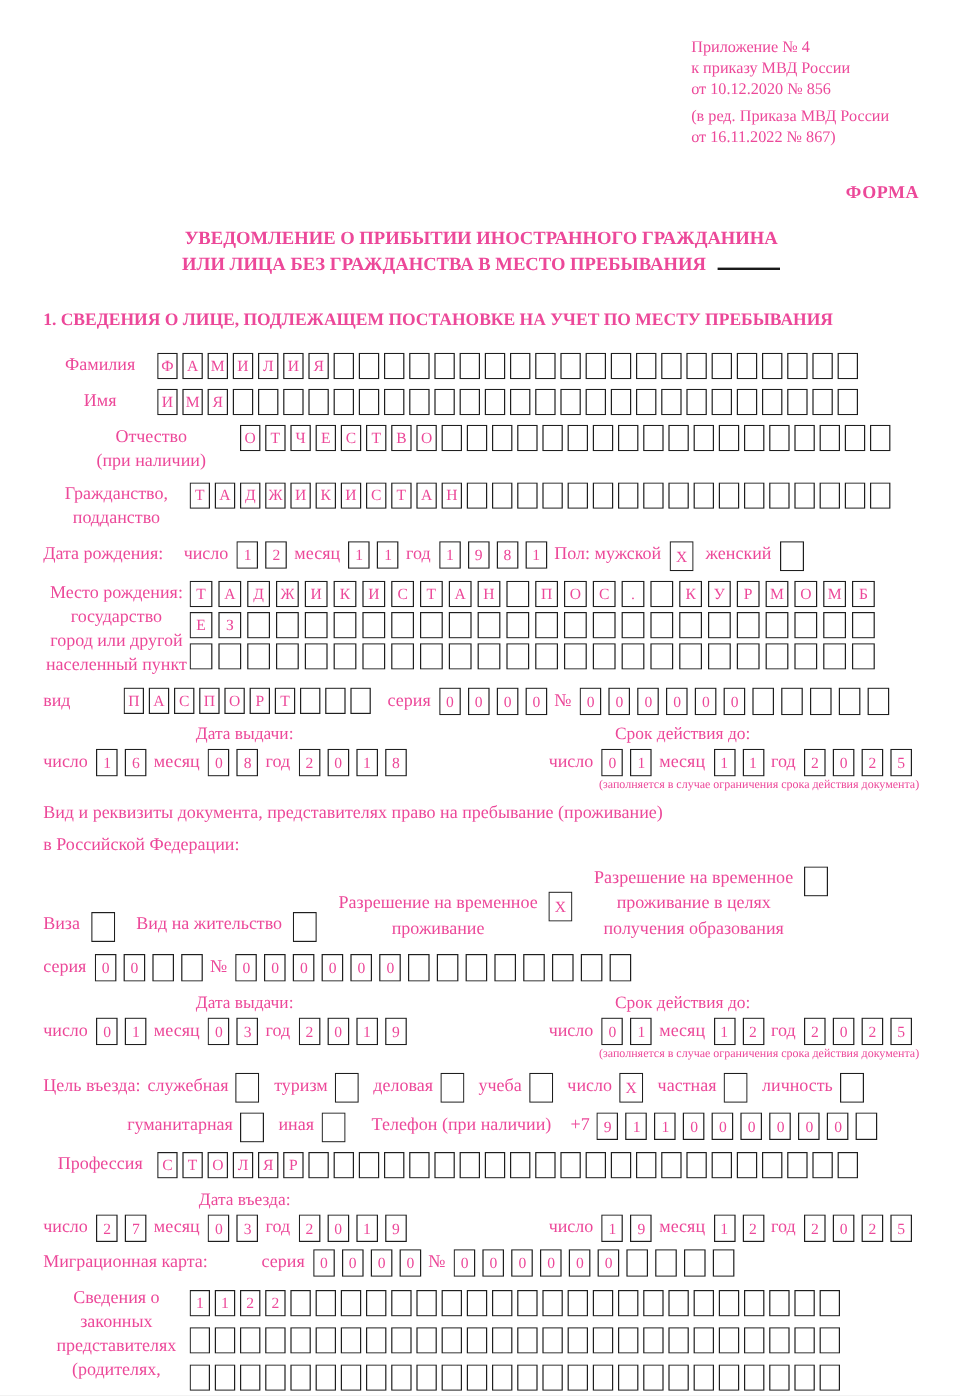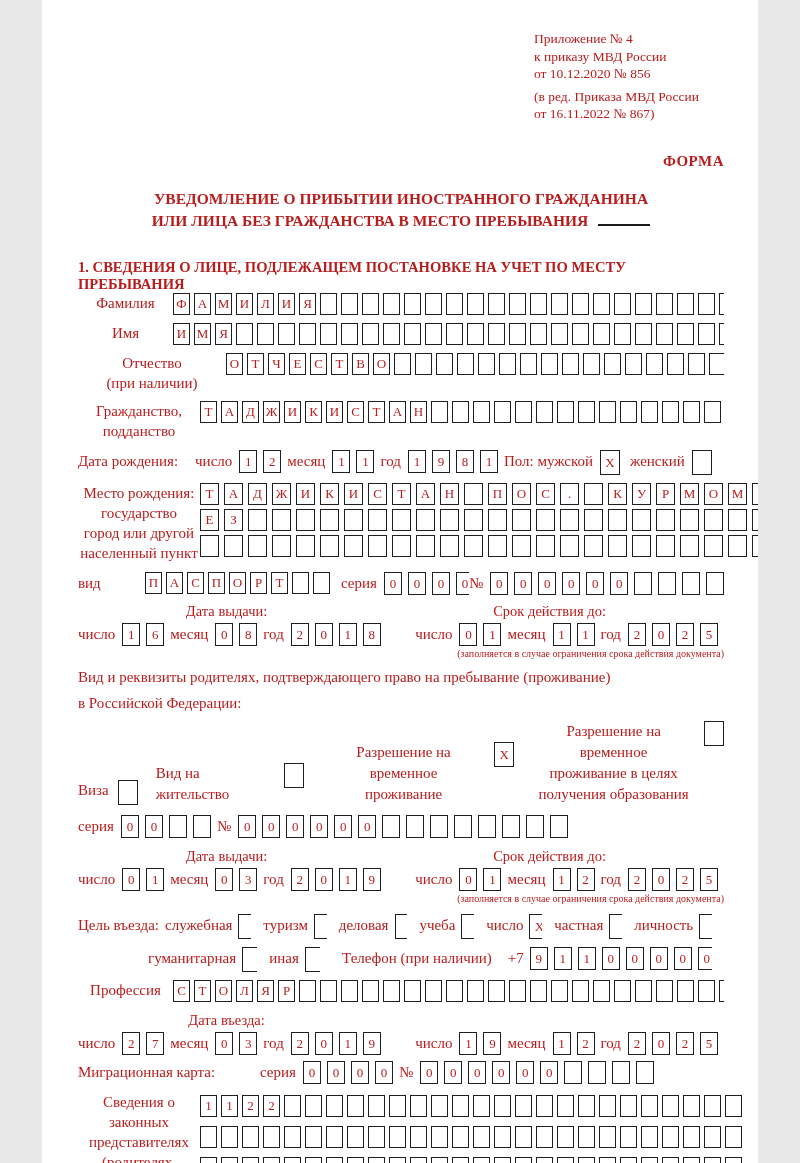--- a/index.html
+++ b/index.html
@@ -1,34 +1,34 @@
 <!DOCTYPE html>
 <html><head>
 <meta charset="utf-8">
 <style>
   html,body{margin:0;padding:0;background:#e8e8e8;}
   .page{
-    width:716px;height:1163px;box-sizing:border-box;
-    margin:0 auto;background:#ffffff;color:#b91c1c;
+    width:800px;height:1163px;box-sizing:border-box;
+    margin:0 auto;background:#ffffff;color:#ec4899;
     font-family:"Liberation Serif","DejaVu Serif",serif;
     padding:30px 34px 20px 36px;overflow:hidden;position:relative;
   }
   
   .hdr{margin-left:auto;width:190px;font-size:13.5px;line-height:1.3;}
   .hdr .hdr2{margin-top:5px;}
   .forma{text-align:right;font-weight:bold;font-size:15px;margin-top:30px;letter-spacing:.5px;}
   
   .title{text-align:center;font-weight:bold;font-size:15.5px;line-height:1.45;margin-top:18px;}
   .blank{display:inline-block;width:52px;border-bottom:2px solid #1a1a1a;height:12px;margin-left:10px;}
-  .sec1{font-weight:bold;font-size:14.6px;margin-top:26px;}
+  .sec1{font-weight:bold;font-size:14.6px;margin-top:26px;margin-bottom:18px;}
   
   .frow{display:flex;align-items:flex-start;margin-bottom:8px;white-space:nowrap;}
   .flabel{flex-shrink:0;font-size:15px;line-height:1.35;text-align:center;}
   .w95{width:95px;}
-  .w148{width:148px;}
+  .w148{width:148px;margin-left:16px;}
   .w122{width:122px;}
   .lbl{font-size:15px;line-height:23px;margin-right:7px;flex-shrink:0;}
   .cells{display:inline-flex;flex-wrap:nowrap;overflow:hidden;}
   .cell{
     display:inline-block;box-sizing:content-box;
     width:15px;height:20px;border:1.6px solid #1f1f1f;margin-right:4px;
     text-align:center;font-size:13px;line-height:20px;flex-shrink:0;
     font-family:"Liberation Serif","DejaVu Serif",serif;
   }
   .cells.w .cell{width:17px;margin-right:5px;}
@@ -415,21 +415,21 @@
       <span class="cells d">
           <span class="cell">2</span>
           <span class="cell">0</span>
           <span class="cell">2</span>
           <span class="cell">5</span>
         </span>
     </div>
   </div>
   <div class="noteline">(заполняется в случае ограничения срока действия документа)</div>
 
-  <div class="txtline">Вид и реквизиты родителях, подтверждающего право на пребывание (проживание)</div>
+  <div class="txtline">Вид и реквизиты документа, представителях право на пребывание (проживание)</div>
   <div class="txtline">в Российской Федерации:</div>
 
   <div class="optrow">
     <div class="opt">
       <span class="opt-lbl">Виза</span>
       <span class="cells cb">
           <span class="cell"></span>
         </span>
     </div>
     <div class="opt">

